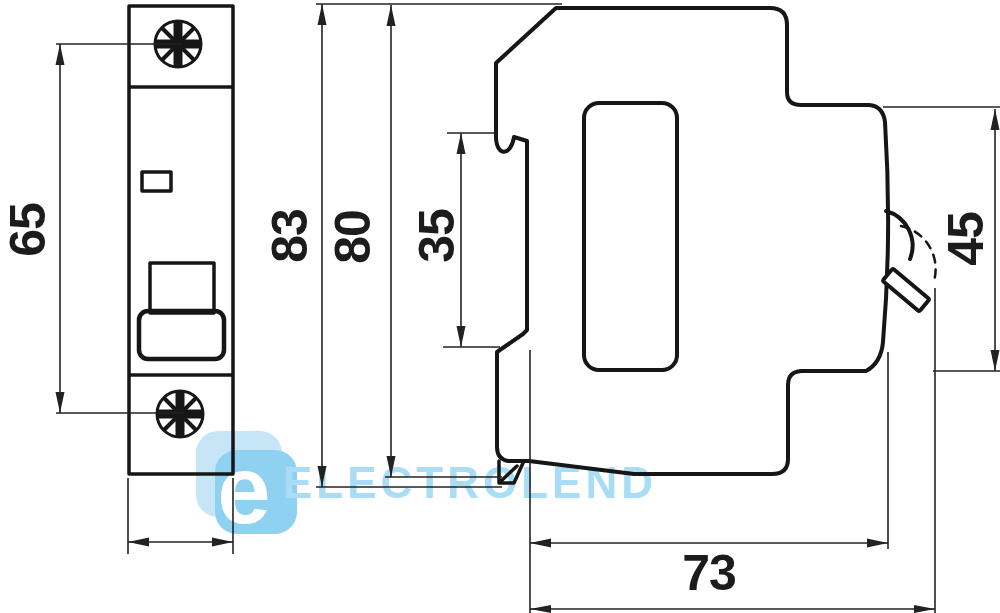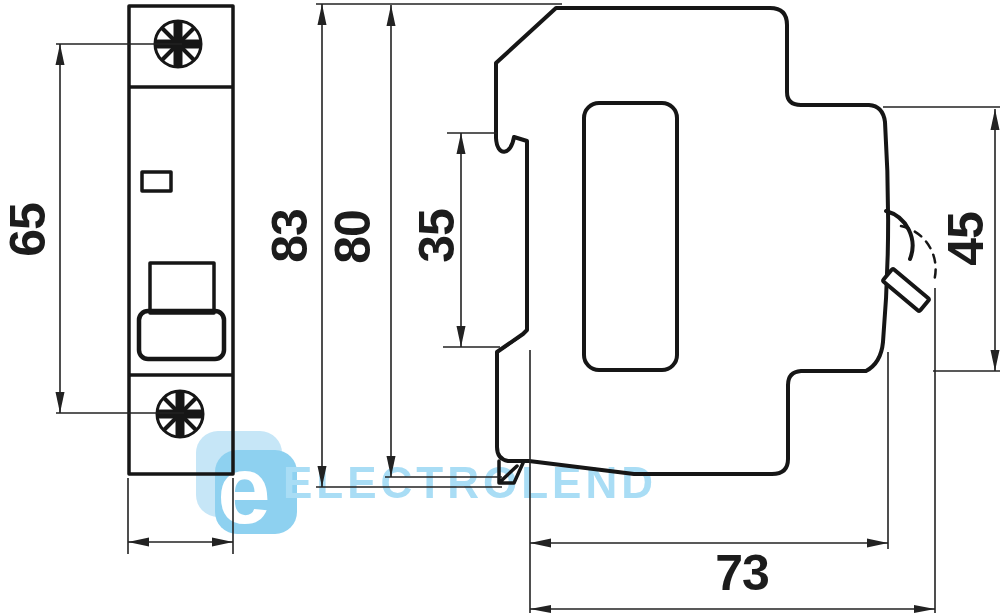--- a/index.html
+++ b/index.html
@@ -141,15 +141,15 @@
         <polygon points="935,609 914,605 914,613"></polygon>
       </g>
     </g>
   </svg>
 
   <div class="dim-label rot" style="left:28px;top:230px">65</div>
   <div class="dim-label rot" style="left:290px;top:236px">83</div>
   <div class="dim-label rot" style="left:353px;top:237px">80</div>
   <div class="dim-label rot" style="left:437px;top:236px">35</div>
   <div class="dim-label rot" style="left:966px;top:239px">45</div>
-  <div class="dim-label" style="left:742px;top:573px">73</div>
+  <div class="dim-label" style="left:709px;top:573px">73</div>
 
 </div>
 
 </body></html>

